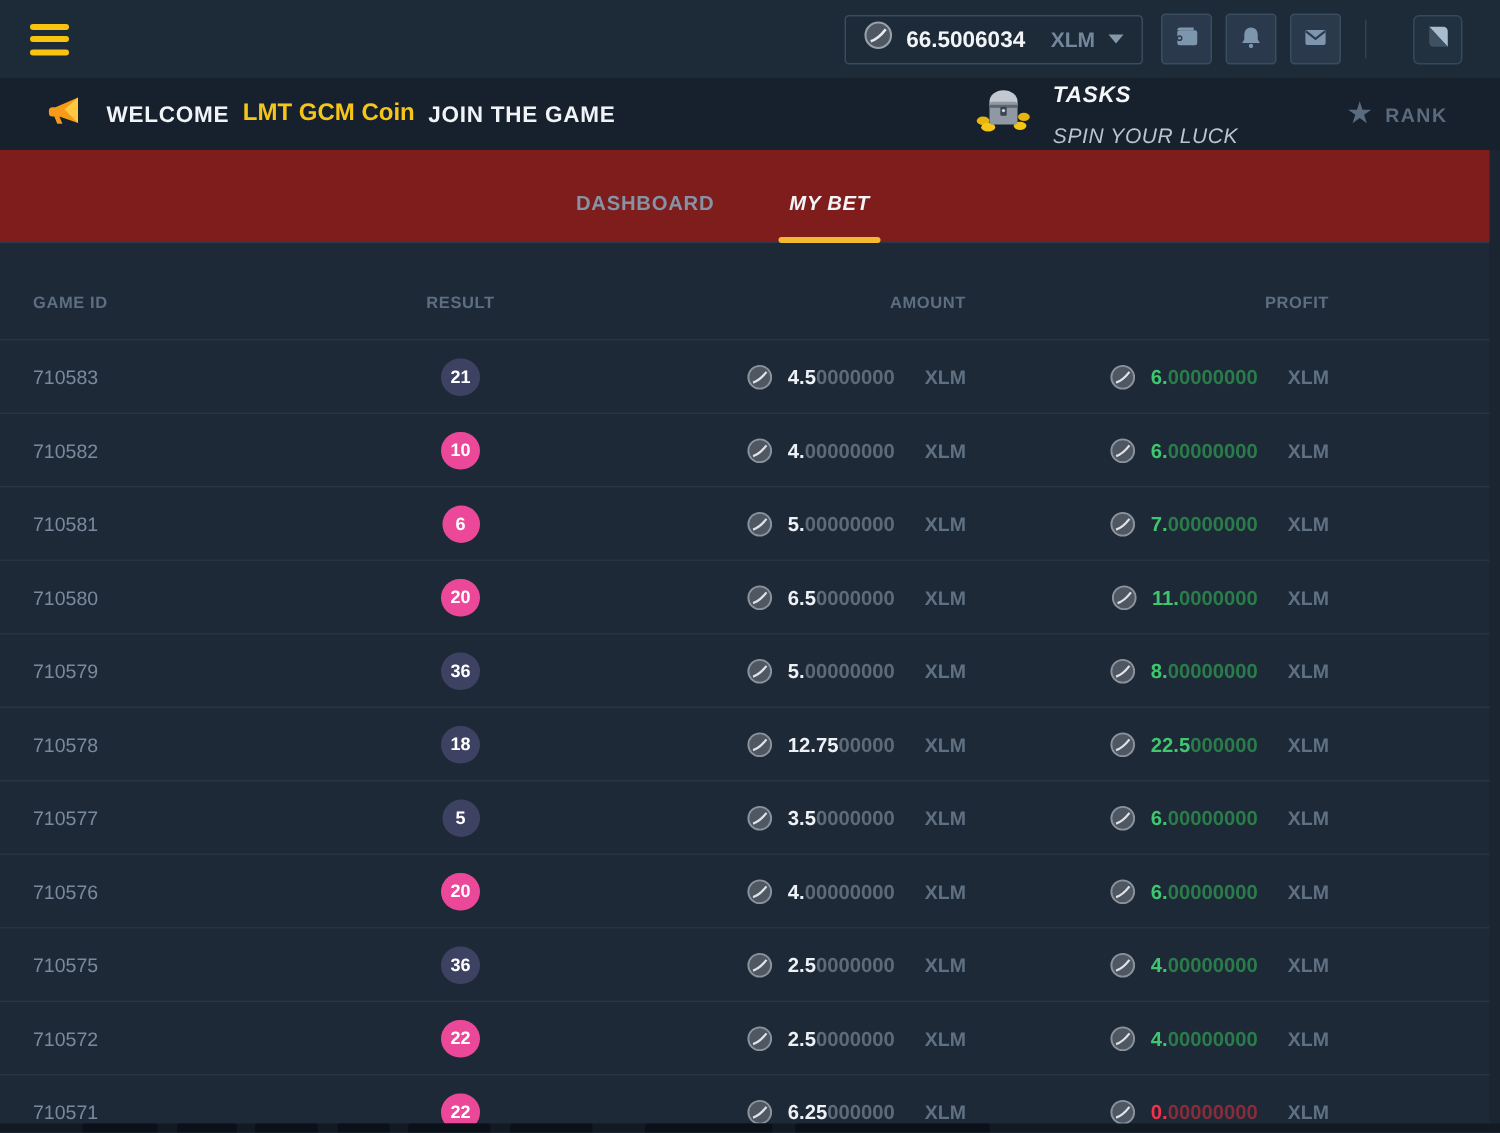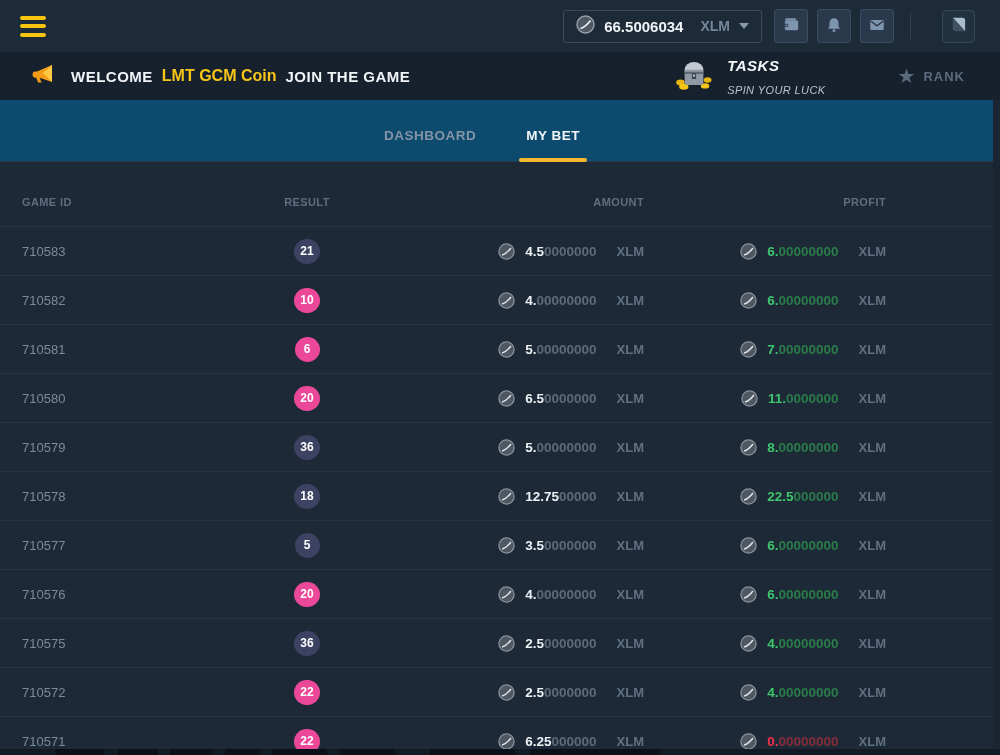--- a/index.html
+++ b/index.html
@@ -45,35 +45,35 @@
   .banner {
     height:48px; background:#17212e; display:flex; align-items:center;
     padding:0 35px 0 30px;
   }
   .banner-left { display:flex; align-items:center; gap:15px; }
   .banner-text { display:flex; align-items:center; gap:9px; }
   .w-small { font-size:15px; font-weight:bold; letter-spacing:.5px; color:#f1f4f7; }
   .coin-name { font-size:16px; font-weight:bold; color:#f5c518; }
   .tasks { margin-left:auto; display:flex; gap:12px; cursor:pointer; }
   .tasks-title { font-size:15px; font-weight:bold; font-style:italic; color:#f4f6f8; letter-spacing:.5px; }
-  .tasks-sub { font-size:11px; font-style:italic; color:#b9c4cf; letter-spacing:.4px; margin-top:10px; }
+  .tasks-sub { font-size:14px; font-style:italic; color:#b9c4cf; letter-spacing:.4px; margin-top:10px; }
   .rank { margin-left:72px; display:flex; align-items:center; gap:8px; cursor:pointer; }
   .rank-star { font-size:20px; color:#5a6b7e; line-height:1; }
   .rank-label { font-size:13px; font-weight:bold; letter-spacing:1px; color:#5a6b7e; }
   
   .tabbar {
-    height:62px; background:#0c4a6e; border-bottom:1px solid #2b3a4a;
+    height:62px; background:#7f1d1d; border-bottom:1px solid #2b3a4a;
     display:flex; justify-content:center; align-items:flex-end; gap:42px;
     position:relative; padding-right:36px;
   }
   .tab {
     font-size:13.5px; font-weight:bold; letter-spacing:.5px; color:#8494a6;
     padding:0 4px 18px; position:relative; cursor:pointer;
   }
-  .tab.active { color:#f2f5f8; }
+  .tab.active { color:#f2f5f8;font-style:italic; }
   .tab.active::after {
     content:""; position:absolute; left:-3px; right:-3px; bottom:-1px; height:4px;
     background:#f3ba2f; border-radius:2px;
   }
   
   .grid-row {
     display:grid; grid-template-columns:200px 170px 252px 242px;
     padding:0 114px 0 22px; align-items:center;
   }
   .thead { height:65px; align-items:end; border-bottom:1px solid #263443; }

